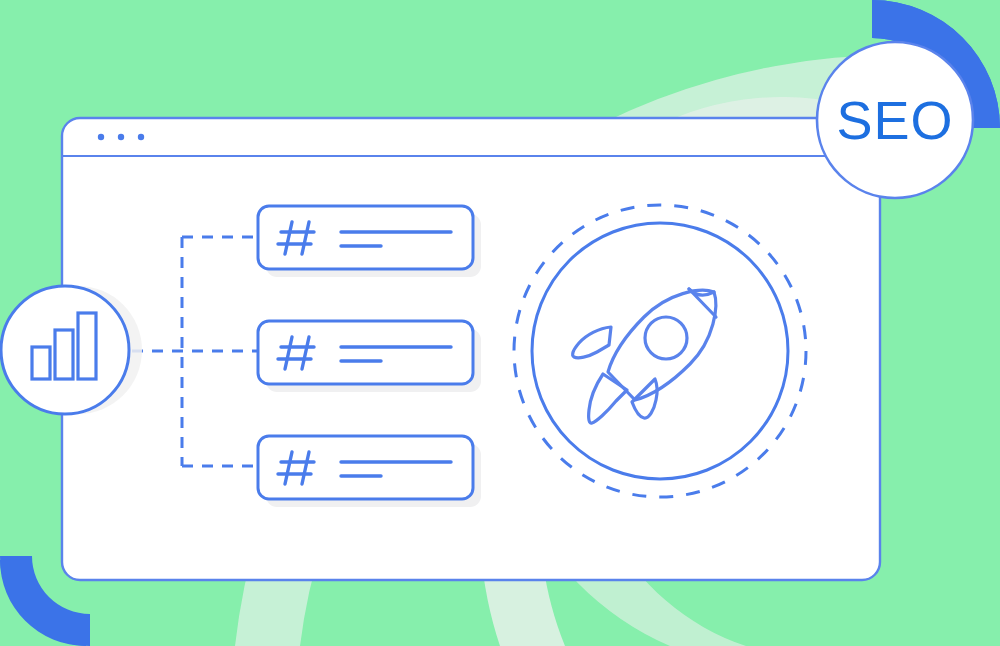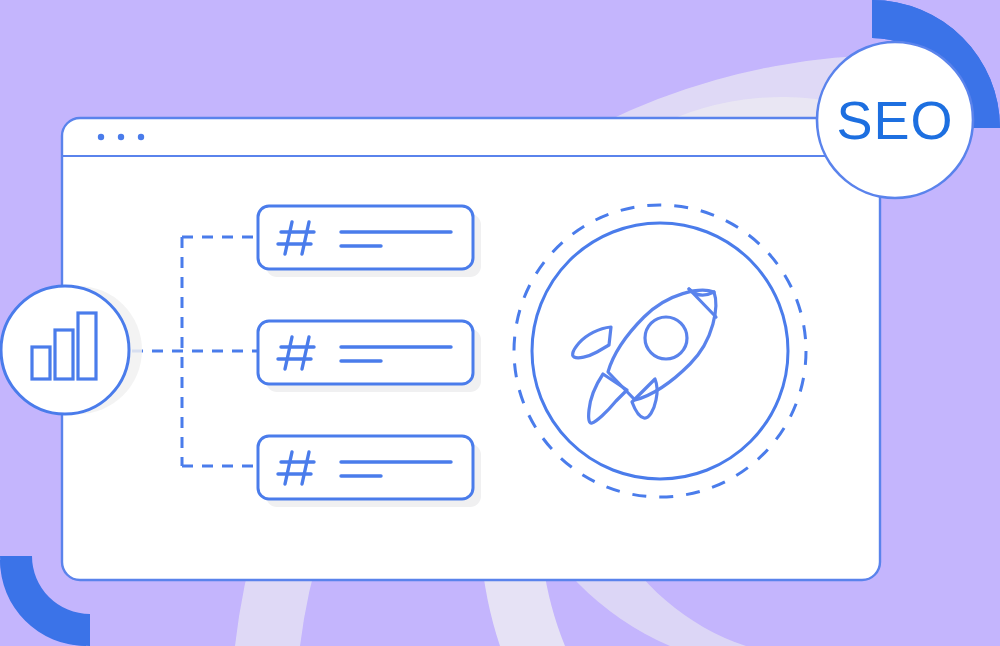--- a/index.html
+++ b/index.html
@@ -1,17 +1,17 @@
 <!DOCTYPE html>
 <html><head>
 <meta charset="utf-8">
 <style>
   html,body{margin:0;padding:0;background:#ffffff;}
   body{font-family:"Liberation Sans",sans-serif;}
-  #stage{position:relative;width:1000px;height:646px;background:#c4b5fd;overflow:hidden;}
+  #stage{position:relative;width:1000px;height:646px;background:#86efac;overflow:hidden;}
   #stage svg{position:absolute;top:0;left:0;width:1000px;height:646px;}
   .seo-text{
     font-family:"Liberation Sans",sans-serif;
     font-size:54px;
     letter-spacing:1px;
     fill:#1d6fe0;
     font-weight:400;
   }
 </style>
 </head>

